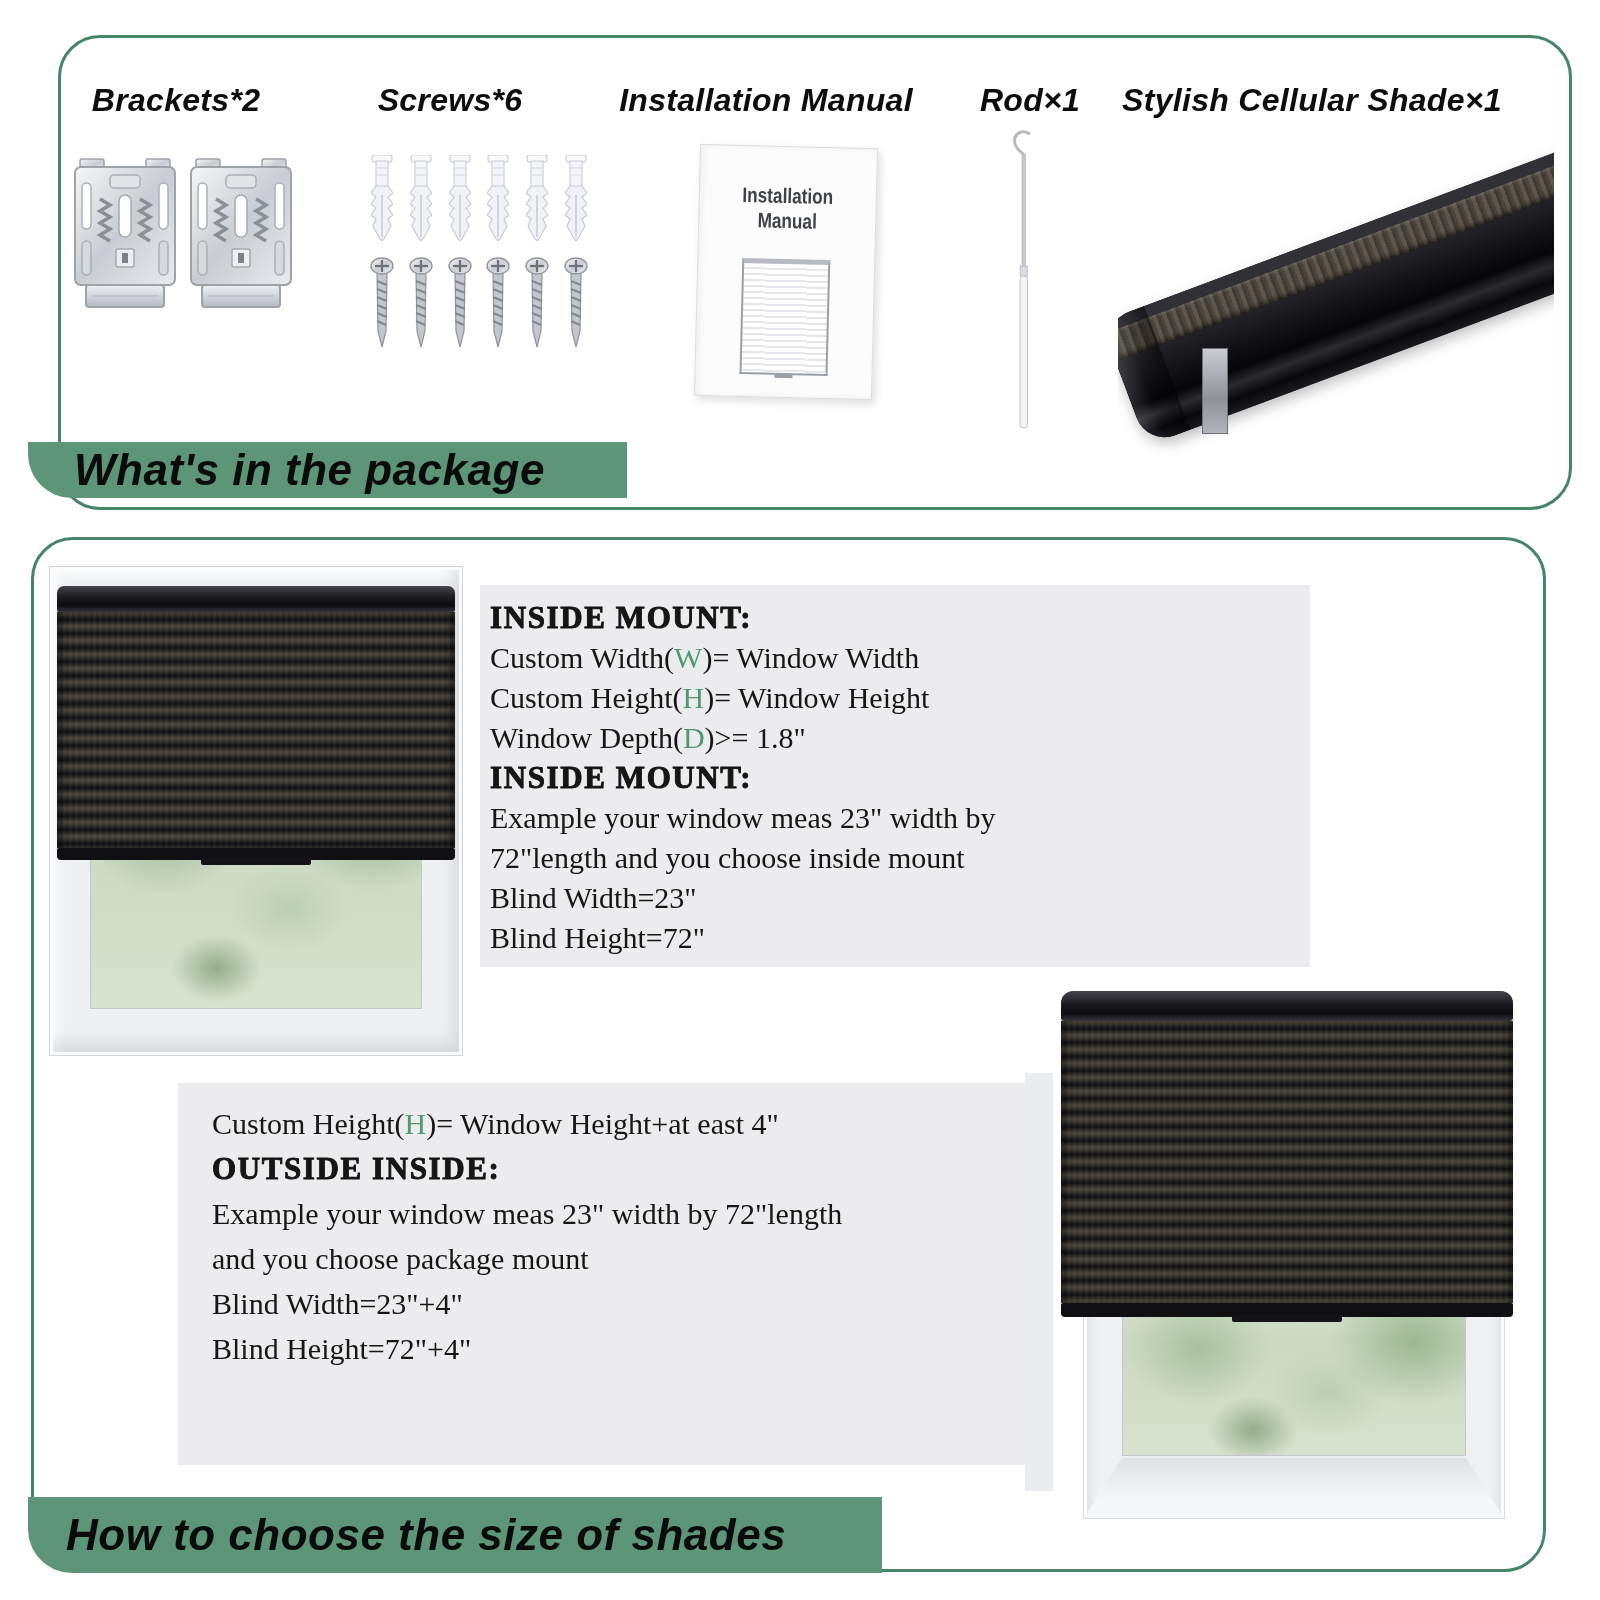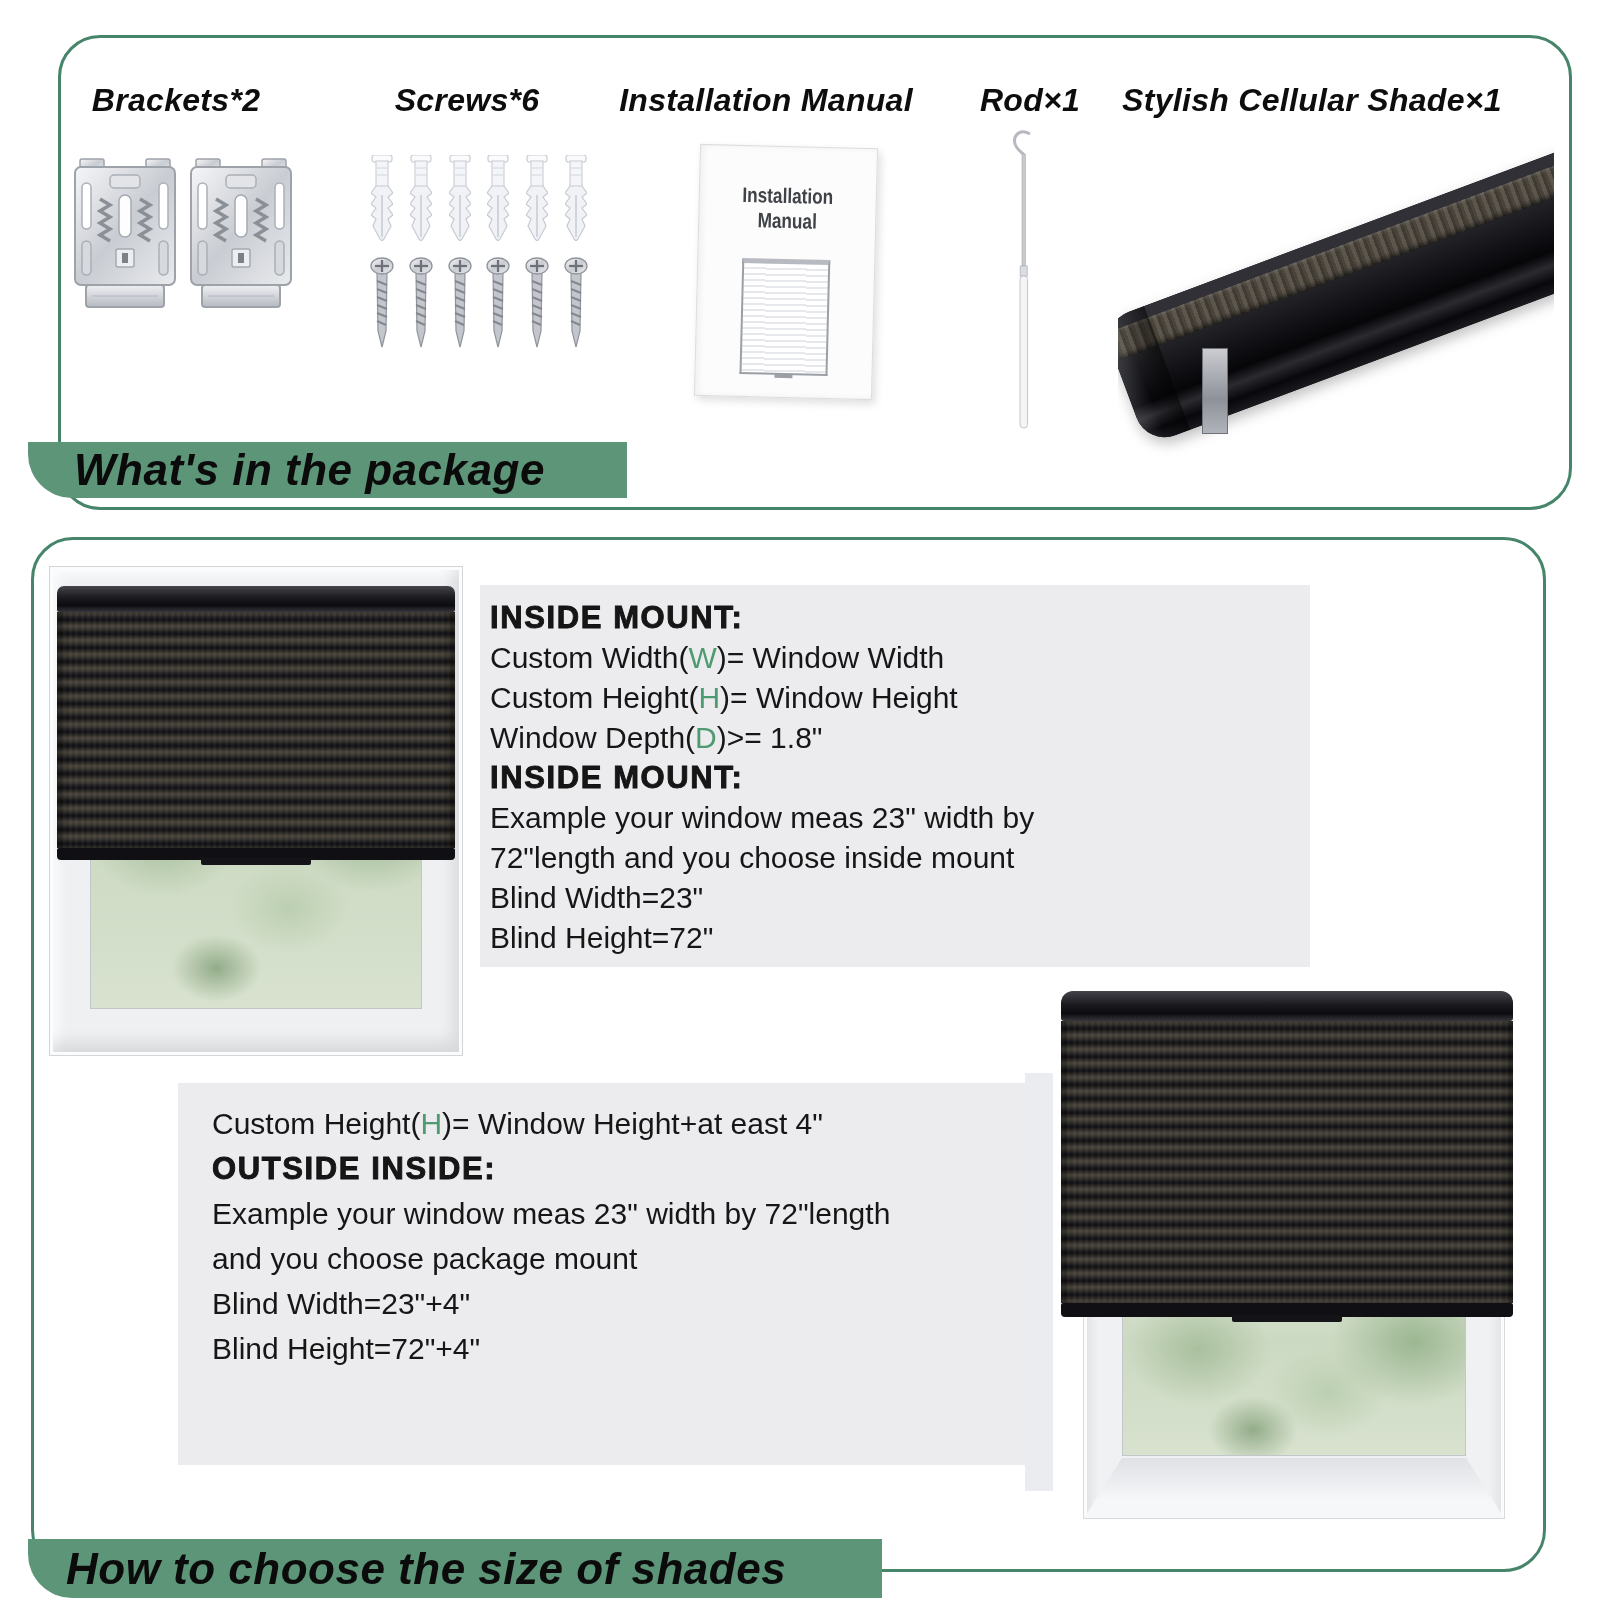--- a/index.html
+++ b/index.html
@@ -17,21 +17,21 @@
   
   .panel{position:absolute;border:3px solid var(--green-border);border-radius:42px;background:#fff;}
   .panel-1{left:58px;top:35px;width:1514px;height:475px;}
   .panel-2{left:31px;top:537px;width:1515px;height:1035px;}
   
   .banner{
     position:absolute;background:var(--green);display:flex;align-items:center;z-index:6;
     border-radius:0 0 0 44px;
   }
   .banner-1{left:28px;top:442px;width:599px;height:56px;padding-left:46px;}
-  .banner-2{left:28px;top:1539px;width:854px;height:59px;padding-left:38px;}
+  .banner-2{left:28px;top:1497px;width:854px;height:76px;padding-left:38px;}
   .banner span{
     font-style:italic;font-weight:bold;font-size:44px;color:#0b0b0b;letter-spacing:.5px;white-space:nowrap;
   }
   
   .pkg-label{
     position:absolute;top:82px;transform:translateX(-50%);
     font-style:italic;font-weight:bold;font-size:32px;color:#0d0d0d;white-space:nowrap;letter-spacing:.3px;
   }
   
   .hw{position:absolute;}
@@ -131,21 +131,21 @@
   .win-2 .opening{left:38px;right:38px;top:20px;bottom:62px;}
   .win-2 .sill{
     position:absolute;left:0;right:0;bottom:0;height:60px;
     background:linear-gradient(180deg,#dfe1e4,#f6f7f9 70%);
     clip-path:polygon(0 100%, 9% 0, 91% 0, 100% 100%);
   }
   
   .note{position:absolute;background:var(--note-bg);color:#161616;}
   .note-1{left:480px;top:585px;width:830px;height:382px;padding:13px 0 0 10px;font-size:30px;line-height:40px;}
   .note-2{left:178px;top:1083px;width:862px;height:382px;padding:18px 0 0 34px;font-size:30px;line-height:45px;}
-  .note p{white-space:nowrap;}
+  .note p{white-space:nowrap;font-family:Liberation Serif, serif;}
   .mh{font-weight:bold;font-size:31px;letter-spacing:1.6px;-webkit-text-stroke:.9px #111;}
   .gl{color:var(--green-letter);}
 </style>
 </head>
 <body>
 
 <svg width="0" height="0" style="position:absolute" aria-hidden="true">
   <defs>
     <linearGradient id="metal" x1="0" y1="0" x2="1" y2="1">
       <stop offset="0" stop-color="#f5f6f8"></stop>
@@ -194,21 +194,21 @@
       <line x1="5" y1="9" x2="19" y2="9" stroke="#6e7278" stroke-width="2.2"></line>
     </symbol>
   </defs>
 </svg>
 
 <div class="stage">
 
   <section class="panel panel-1"></section>
 
   <div class="pkg-label" style="left:176px">Brackets*2</div>
-  <div class="pkg-label" style="left:467px">Screws*6</div>
+  <div class="pkg-label" style="left:450px">Screws*6</div>
   <div class="pkg-label" style="left:766px">Installation Manual</div>
   <div class="pkg-label" style="left:1030px">Rod×1</div>
   <div class="pkg-label" style="left:1312px">Stylish Cellular Shade×1</div>
 
   <svg class="hw" style="left:72px;top:157px" width="106" height="156">
       <use href="#bkt"></use>
     </svg>
   <svg class="hw" style="left:188px;top:157px" width="106" height="156">
       <use href="#bkt"></use>
     </svg>

